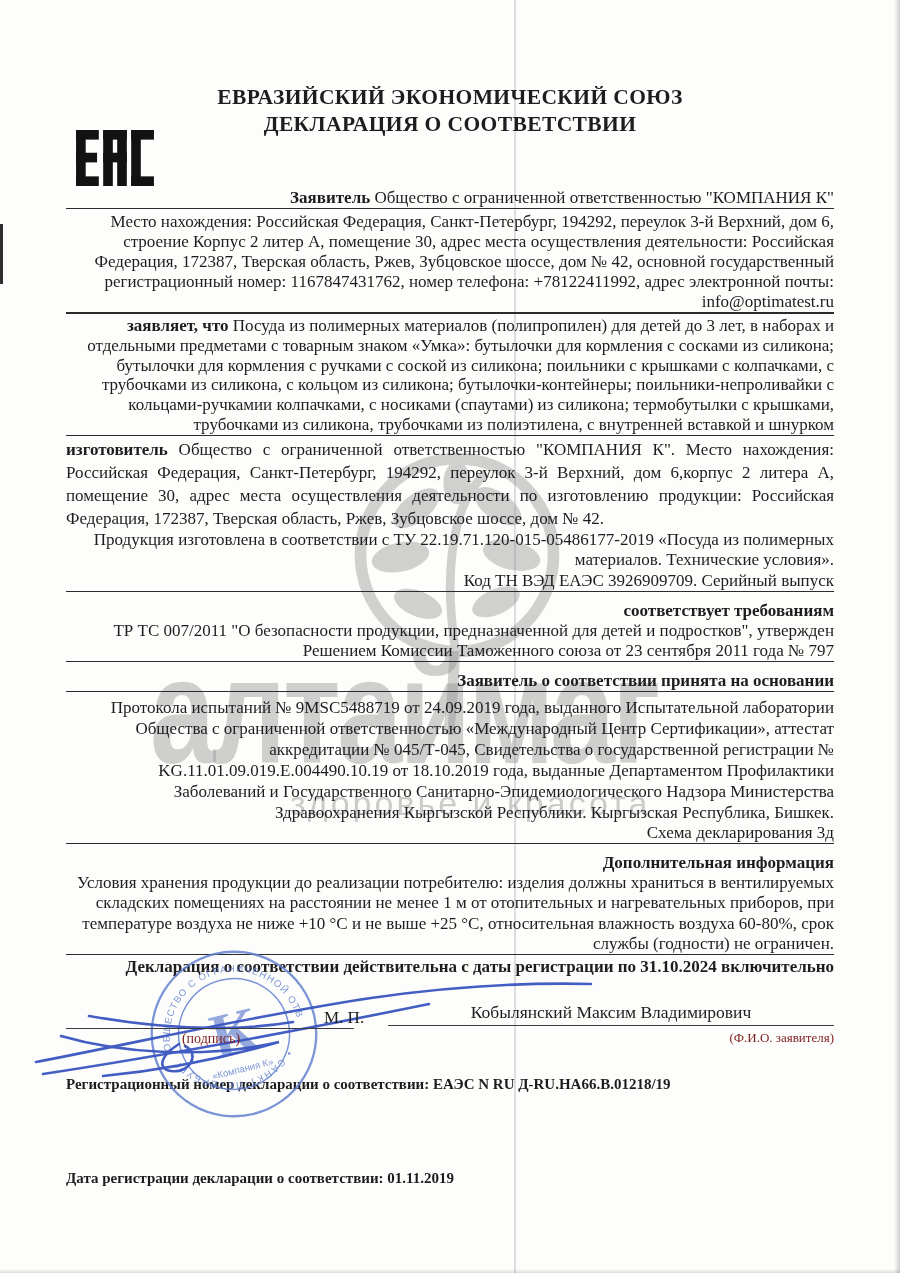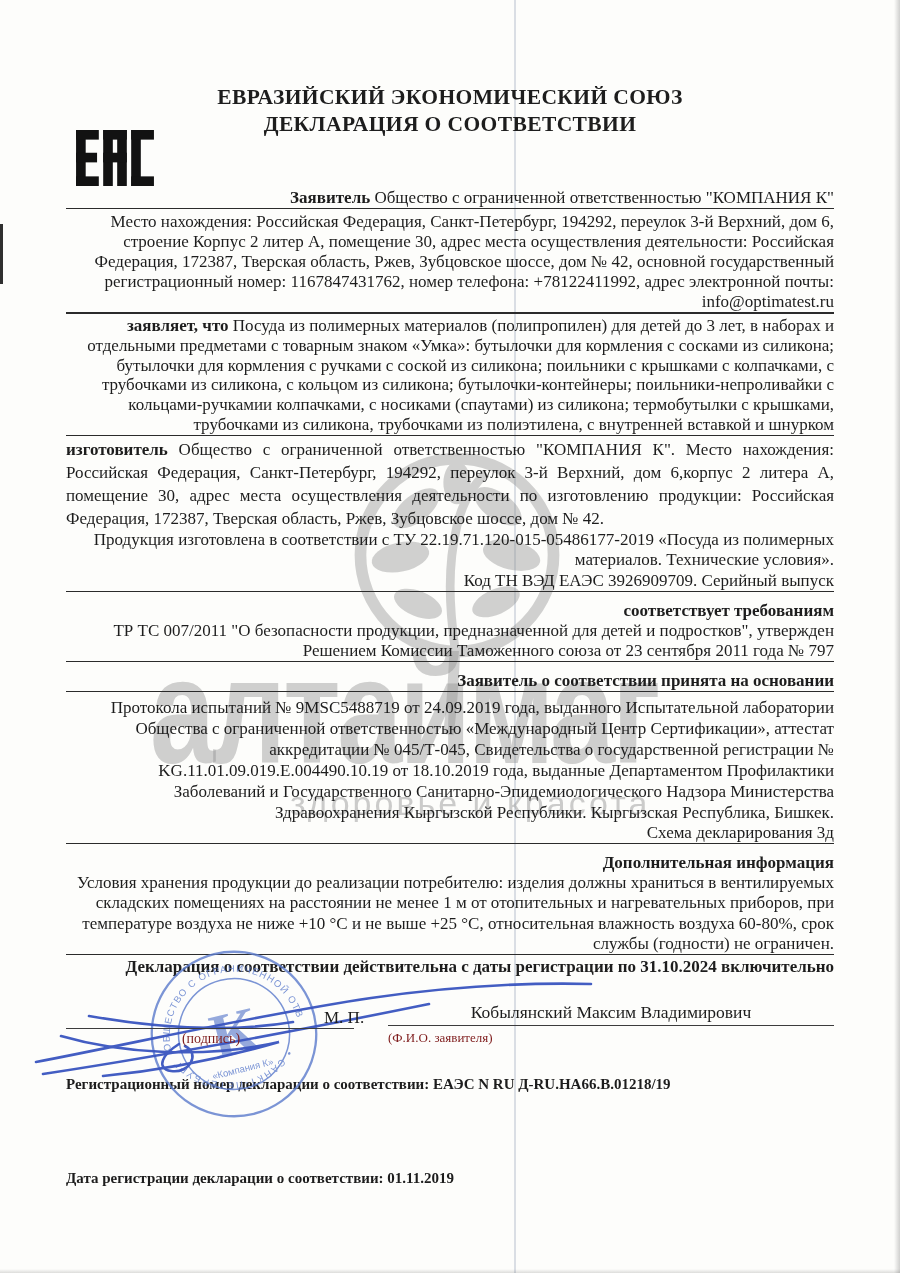--- a/index.html
+++ b/index.html
@@ -43,21 +43,21 @@
   .validity{margin-top:1px;line-height:21px;font-weight:bold;}
   
   .sig-area{position:absolute;left:66px;right:66px;top:986px;height:90px;z-index:3;}
   .sigline{position:absolute;border-top:1.5px solid #3c3c3c;height:0;}
   .sigline-left{left:0;width:288px;top:42px;}
   .sigline-right{left:322px;width:446px;top:39px;}
   .sig-caption{position:absolute;font-size:14px;color:#7f1d1d;}
   .cap-podpis{left:70px;top:45px;width:150px;text-align:center;}
   .mp{position:absolute;left:258px;top:22px;font-size:17px;}
   .fio-name{position:absolute;left:322px;top:16px;width:446px;text-align:center;font-size:17.5px;}
-  .cap-fio{left:322px;top:44px;width:446px;text-align:left;font-size:13px;}
+  .cap-fio{left:322px;top:44px;width:446px;text-align:right;font-size:13px;}
   .stamp{position:absolute;left:58px;top:-62px;width:220px;height:220px;opacity:.82;}
   .signature-ink{position:absolute;left:-35px;top:-42px;width:580px;height:150px;opacity:.95;}
   
   .reg-row{position:absolute;left:66px;right:66px;font-weight:bold;font-size:15px;z-index:2;}
   .reg-number{top:1076px;}
   .reg-date{top:1170px;}
 </style>
 </head>
 <body>
 

